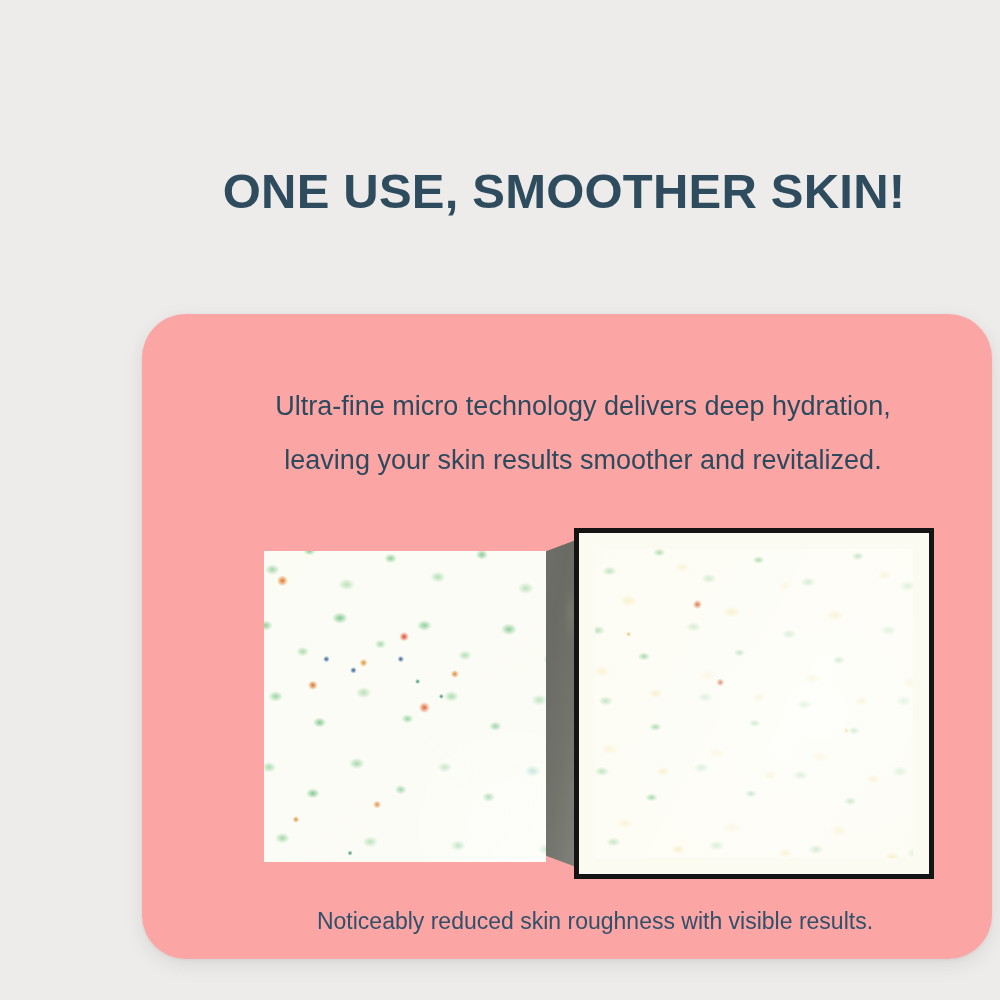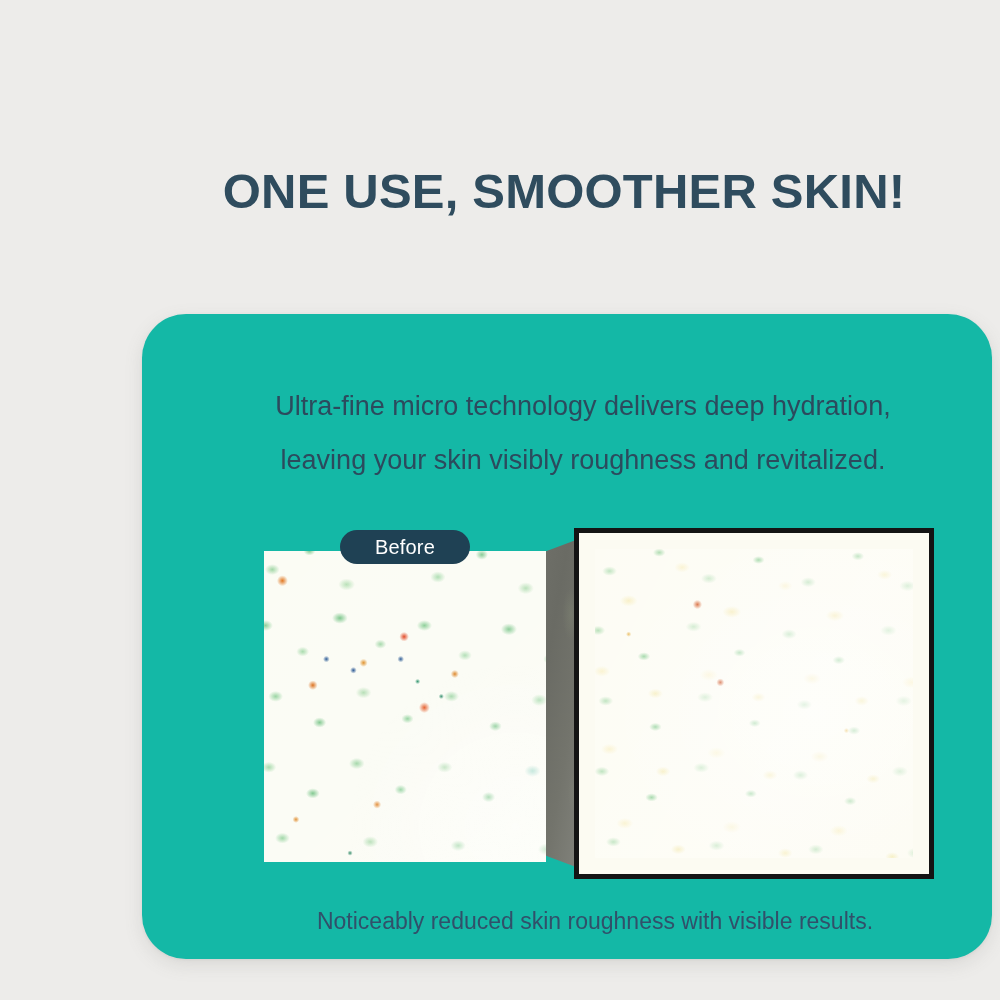--- a/index.html
+++ b/index.html
@@ -38,21 +38,21 @@
     white-space: nowrap;
   }
 
   
   #card {
     position: absolute;
     left: 78px;
     top: 250px;
     width: 850px;
     height: 645px;
-    background: #14b8a6;
+    background: #fca5a5;
     border-radius: 44px;
     box-shadow: 0 6px 18px rgba(120,118,114,0.16),
                 0 1px 3px rgba(120,118,114,0.10);
   }
 
   
   #lead {
     position: absolute;
     left: 0;
     top: 41px;
@@ -378,21 +378,21 @@
 <body>
 
 <div id="stage">
 
   <h1 id="headline">ONE USE, SMOOTHER SKIN!</h1>
 
   <div id="card">
 
     <p id="lead">
       <span class="lead-line">Ultra-fine micro technology delivers deep hydration,</span>
-      <span class="lead-line">leaving your skin visibly roughness and revitalized.</span>
+      <span class="lead-line">leaving your skin results smoother and revitalized.</span>
     </p>
 
     <div id="compare">
 
       <div id="before-panel">
         <div class="tex tex-before-base"></div>
         <div class="tex tex-before-yellow"></div>
         <div class="tex tex-before-dots"></div>
         <div class="tex tex-before-haze"></div>
       </div>
@@ -403,23 +403,20 @@
 
       <div id="after-panel">
         <div class="panel-inner">
           <div class="tex tex-after-base"></div>
           <div class="tex tex-after-cream"></div>
           <div class="tex tex-after-dots"></div>
           <div class="tex tex-after-haze"></div>
         </div>
       </div>
 
-      <div class="badge" id="badge-before">
-        <span>Before</span>
-      </div>
 
 
     </div>
 
     <p id="caption">Noticeably reduced skin roughness with visible results.</p>
 
   </div>
 </div>
 
 </body></html>

